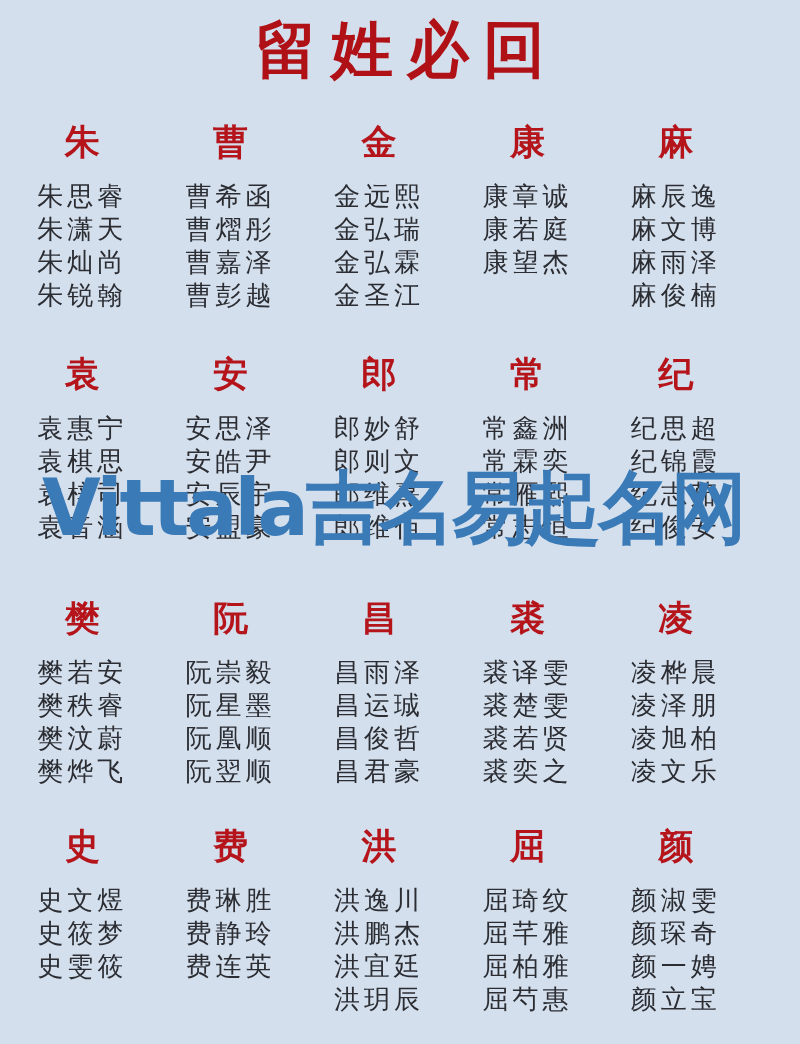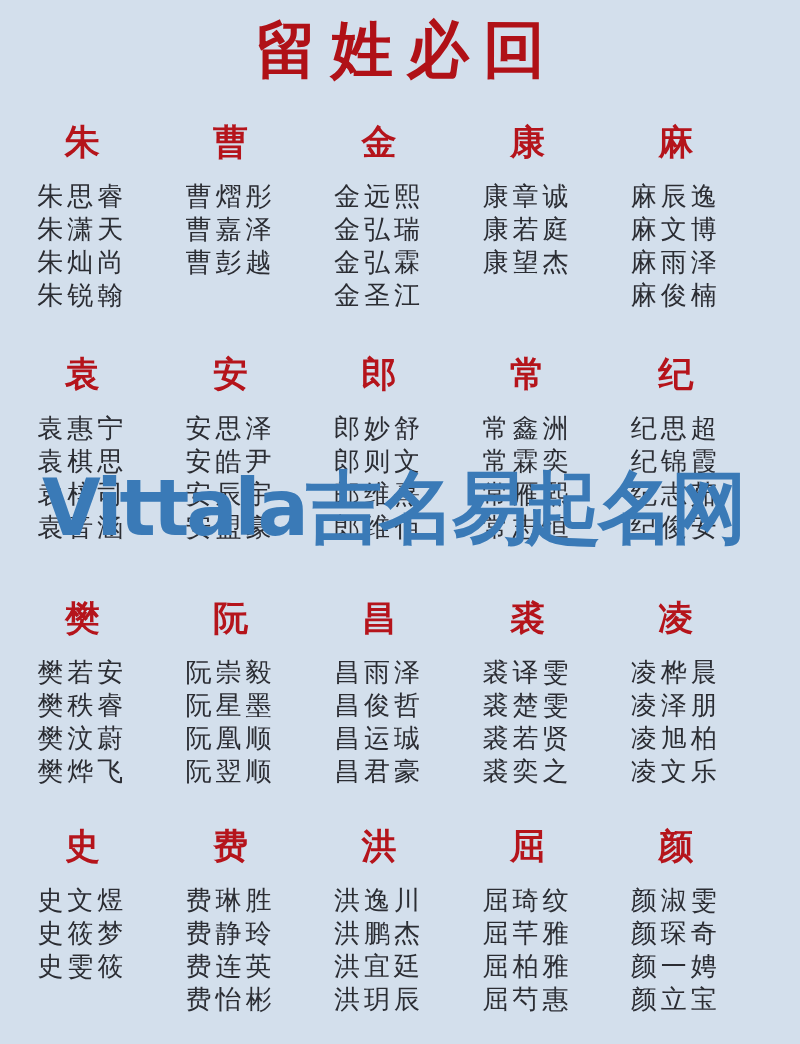--- a/index.html
+++ b/index.html
@@ -74,20 +74,21 @@
     <div class="group" style="top: 122px;">
       <div class="surname-col">
         <div class="surname-header">朱</div>
         <div class="name-item">朱思睿</div>
         <div class="name-item">朱潇天</div>
         <div class="name-item">朱灿尚</div>
         <div class="name-item">朱锐翰</div>
       </div>
       <div class="surname-col">
         <div class="surname-header">曹</div>
+        <div class="name-item">曹希函</div>
         <div class="name-item">曹熠彤</div>
         <div class="name-item">曹嘉泽</div>
         <div class="name-item">曹彭越</div>
       </div>
       <div class="surname-col">
         <div class="surname-header">金</div>
         <div class="name-item">金远熙</div>
         <div class="name-item">金弘瑞</div>
         <div class="name-item">金弘霖</div>
         <div class="name-item">金圣江</div>
@@ -154,22 +155,22 @@
       <div class="surname-col">
         <div class="surname-header">阮</div>
         <div class="name-item">阮崇毅</div>
         <div class="name-item">阮星墨</div>
         <div class="name-item">阮凰顺</div>
         <div class="name-item">阮翌顺</div>
       </div>
       <div class="surname-col">
         <div class="surname-header">昌</div>
         <div class="name-item">昌雨泽</div>
+        <div class="name-item">昌运珹</div>
         <div class="name-item">昌俊哲</div>
-        <div class="name-item">昌运珹</div>
         <div class="name-item">昌君豪</div>
       </div>
       <div class="surname-col">
         <div class="surname-header">裘</div>
         <div class="name-item">裘译雯</div>
         <div class="name-item">裘楚雯</div>
         <div class="name-item">裘若贤</div>
         <div class="name-item">裘奕之</div>
       </div>
       <div class="surname-col">
@@ -185,21 +186,20 @@
         <div class="surname-header">史</div>
         <div class="name-item">史文煜</div>
         <div class="name-item">史筱梦</div>
         <div class="name-item">史雯筱</div>
       </div>
       <div class="surname-col">
         <div class="surname-header">费</div>
         <div class="name-item">费琳胜</div>
         <div class="name-item">费静玲</div>
         <div class="name-item">费连英</div>
-        <div class="name-item">费怡彬</div>
       </div>
       <div class="surname-col">
         <div class="surname-header">洪</div>
         <div class="name-item">洪逸川</div>
         <div class="name-item">洪鹏杰</div>
         <div class="name-item">洪宜廷</div>
         <div class="name-item">洪玥辰</div>
       </div>
       <div class="surname-col">
         <div class="surname-header">屈</div>

